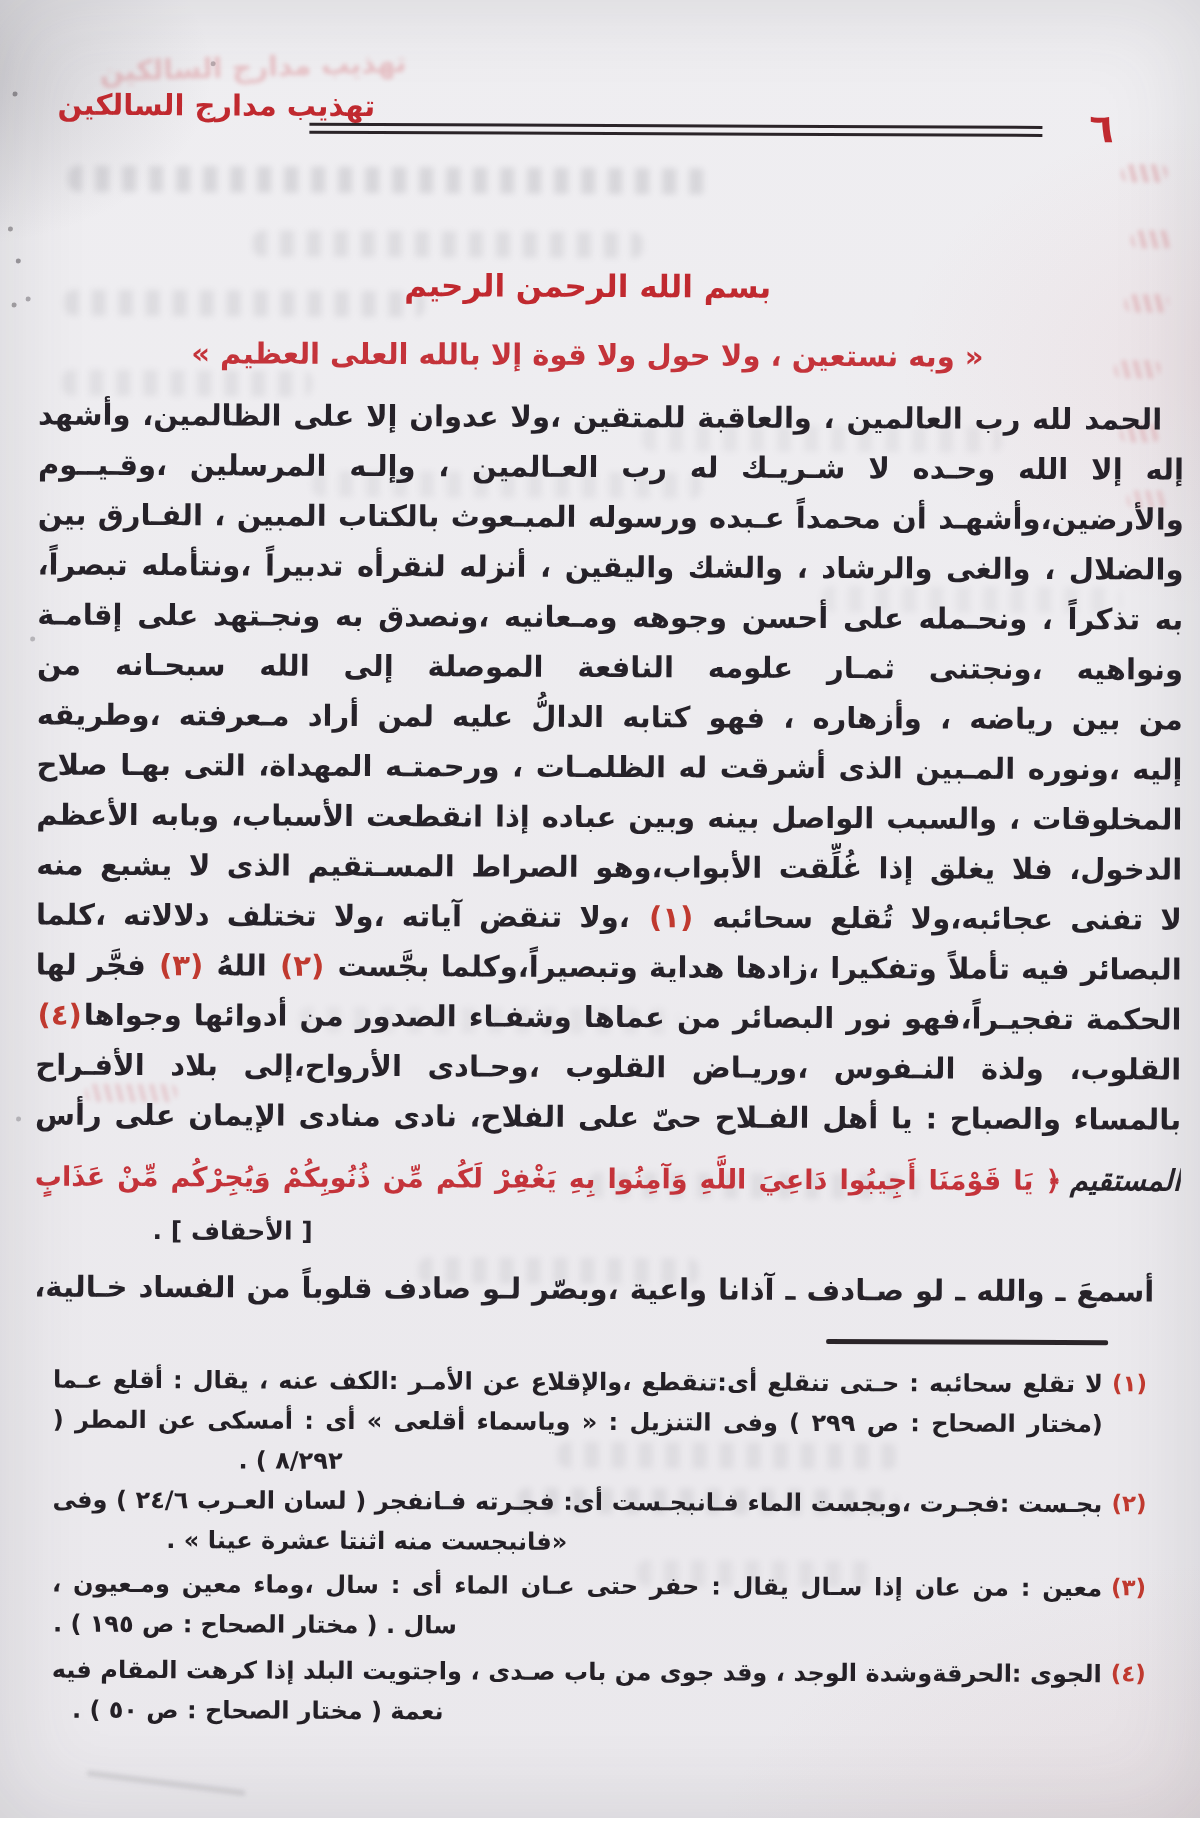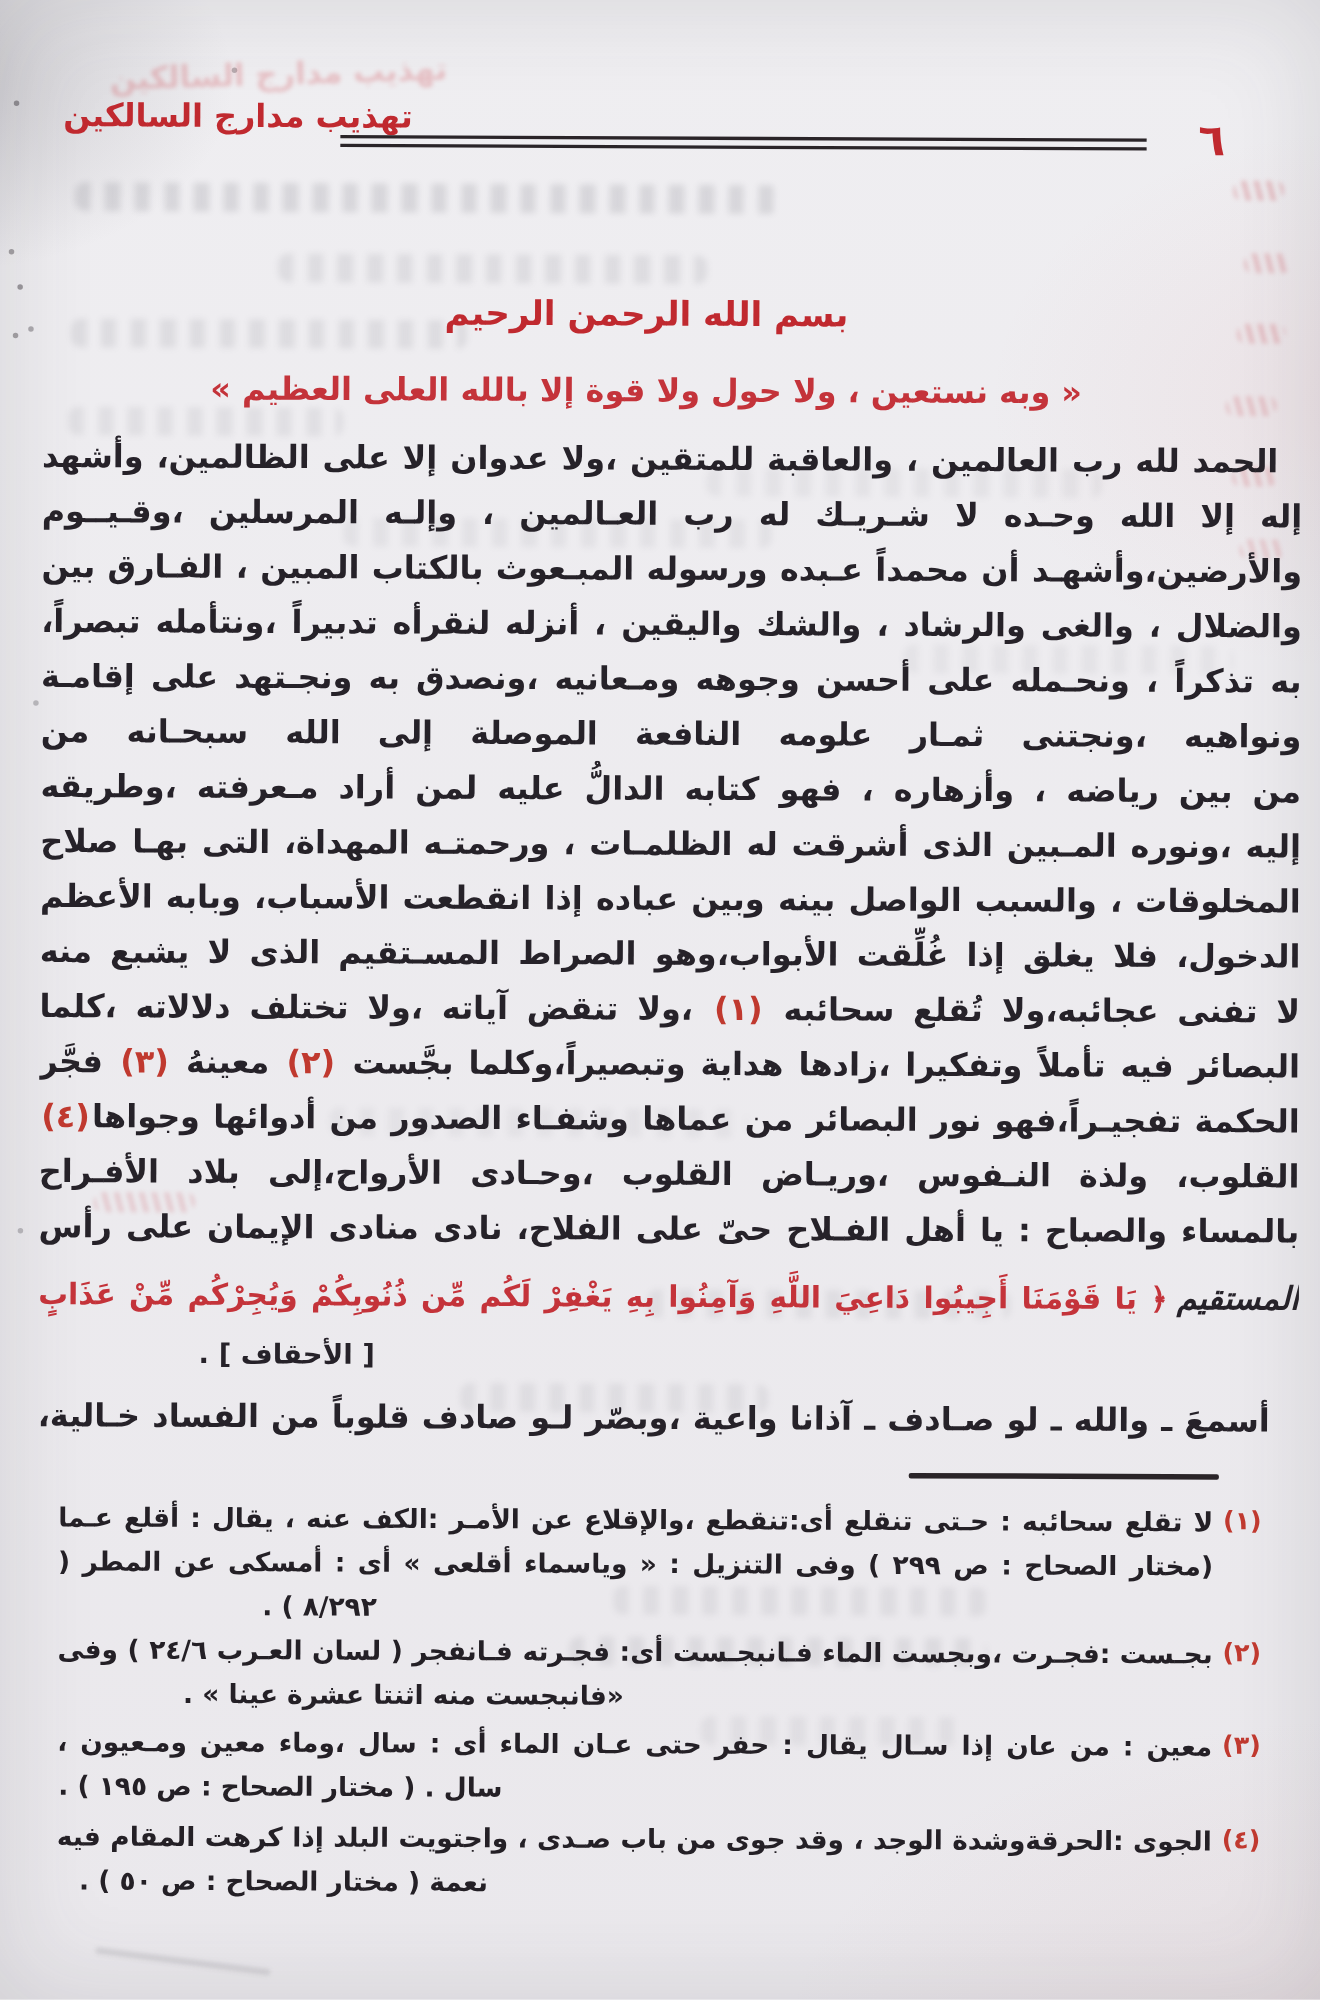--- a/index.html
+++ b/index.html
@@ -37,21 +37,21 @@
     text-align:justify;text-align-last:justify;
   }
   .bline.indent{padding-right:22px;}
   .fnm{color:#c0392f;margin:0 2px;}
 
   .verse-line{left:36px;top:1150px;width:1146px;direction:rtl;height:56px;line-height:56px;
     overflow:hidden;text-align:justify;text-align-last:justify;font-weight:bold;}
   .verse-lead{font-size:29px;color:#262229;font-style:italic;}
   .verse-text{font-size:27px;color:#c4333a;}
 
-  .surah-ref{left:182px;top:1218px;font-size:25px;font-weight:bold;color:#262229;direction:rtl;}
+  .surah-ref{left:154px;top:1218px;font-size:25px;font-weight:bold;color:#262229;direction:rtl;}
 
   .para2{left:36px;top:1264px;width:1146px;padding-right:26px;box-sizing:border-box;}
 
   
   .fn-divider{left:828px;top:1338px;width:282px;height:5px;background:#2a2428;border-radius:2px;}
   .fnblock{left:55px;width:1050px;direction:rtl;font-size:24px;font-weight:bold;color:#242026;}
   .fl{height:40px;line-height:40px;overflow:hidden;text-align:justify;text-align-last:justify;}
   .fl.cont{text-align:right;text-align-last:right;}
   .fnnum{left:1114px;font-size:23px;font-weight:bold;color:#c0392f;direction:rtl;}
 
@@ -113,21 +113,21 @@
       <div class="bline">به تذكراً ، ونحـمله على أحسن وجوهه ومـعانيه ،ونصدق به ونجـتهد على إقامـة أوامره</div>
       <div class="bline">ونواهيه ،ونجتنى ثمـار علومه النافعة الموصلة إلى الله سبحـانه من أشجاره،ورياحين الحكَم</div>
       <div class="bline">من بين رياضه ، وأزهاره ، فهو كتابه الدالُّ عليه لمن أراد مـعرفته ،وطريقه الموصل لسالكها</div>
       <div class="bline">إليه ،ونوره المـبين الذى أشرقت له الظلمـات ، ورحمتـه المهداة، التى بهـا صلاح جـميع</div>
       <div class="bline">المخلوقات ، والسبب الواصل بينه وبين عباده إذا انقطعت الأسباب، وبابه الأعظم الذى منه</div>
       <div class="bline">الدخول، فلا يغلق إذا غُلِّقت الأبواب،وهو الصراط المسـتقيم الذى لا يشبع منه العلماء ،</div>
       <div class="bline">
         <span>لا تفنى عجائبه،ولا تُقلع سحائبه </span><span class="fnm">(١)</span><span> ،ولا تنقض آياته ،ولا تختلف دلالاته ،كلما ازدادت</span>
       </div>
       <div class="bline">
-        <span>البصائر فيه تأملاً وتفكيرا ،زادها هداية وتبصيراً،وكلما بجَّست </span><span class="fnm">(٢)</span><span> معينهُ </span><span class="fnm">(٣)</span><span> فجَّر لها ينابيع</span>
+        <span>البصائر فيه تأملاً وتفكيرا ،زادها هداية وتبصيراً،وكلما بجَّست </span><span class="fnm">(٢)</span><span> اللهُ </span><span class="fnm">(٣)</span><span> فجَّر لها ينابيع</span>
       </div>
       <div class="bline">
         <span>الحكمة تفجيـراً،فهو نور البصائر من عماها وشفـاء الصدور من أدوائها وجواها</span><span class="fnm">(٤)</span>
       </div>
       <div class="bline">القلوب، ولذة النـفوس ،وريـاض القلوب ،وحـادى الأرواح،إلى بلاد الأفـراح ،والمنادى</div>
       <div class="bline">بالمساء والصباح : يا أهل الفـلاح حىّ على الفلاح، نادى منادى الإيمان على رأس الصراط</div>
     </div>
 
     <div class="abs verse-line">
       <span class="verse-lead">المستقيم</span>

